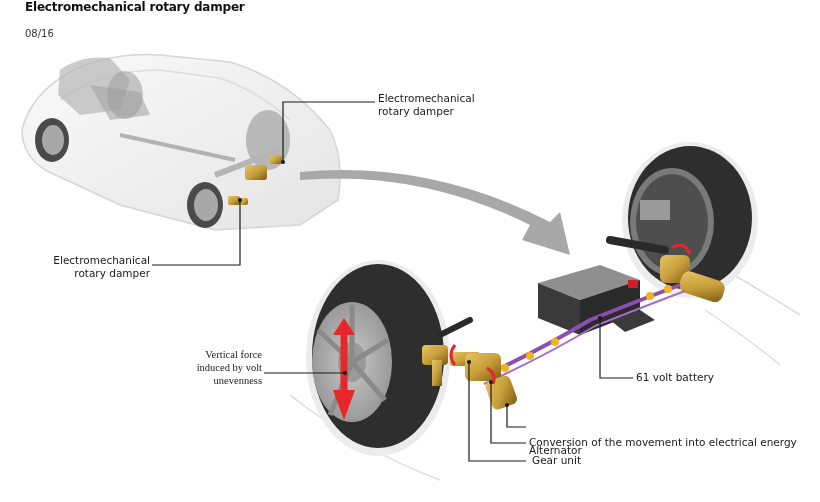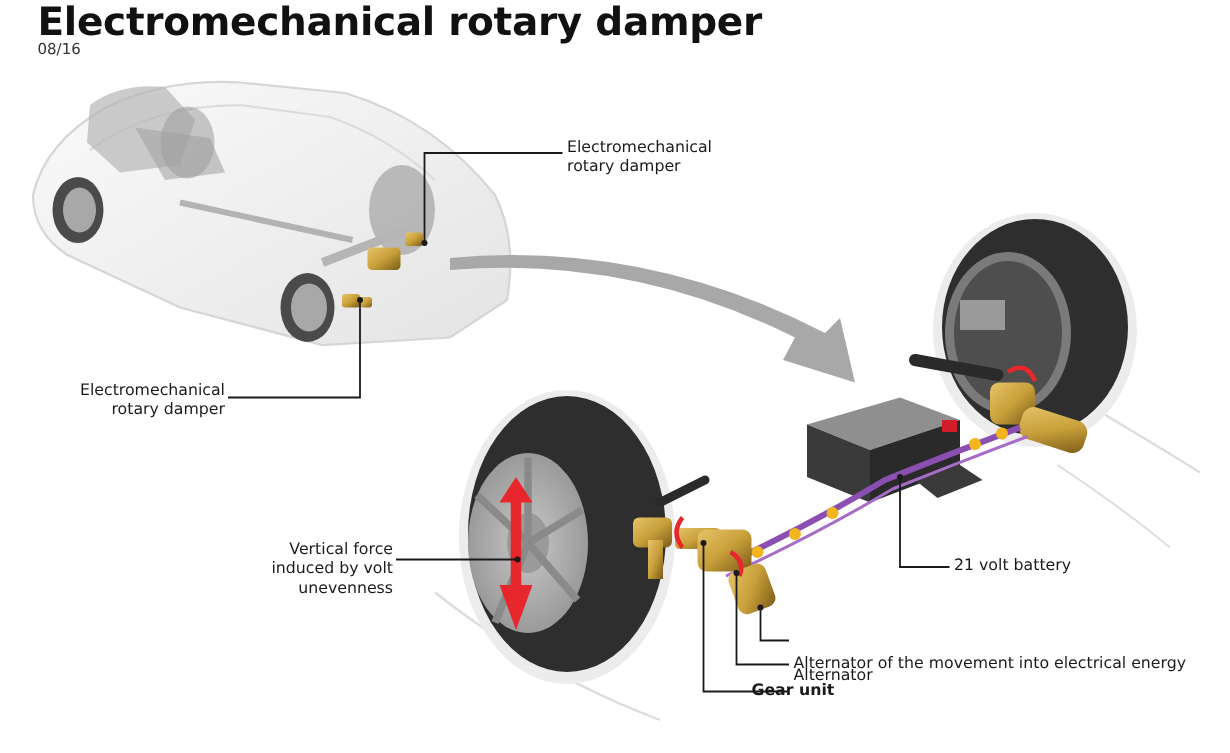--- a/index.html
+++ b/index.html
@@ -1,18 +1,18 @@
 <!DOCTYPE html>
 <html><head>
   <meta charset="utf-8">
   <style>
     html, body { margin: 0; padding: 0; background: #ffffff; }
     body { width: 820px; height: 502px; position: relative; overflow: hidden;
            font-family: "DejaVu Sans", sans-serif; color: #1a1a1a; }
-    .title { position: absolute; left: 25px; top: 0px; font-size: 26px; font-weight: bold;
+    .title { position: absolute; left: 25px; top: 0px; font-size: 12px; font-weight: bold;
              letter-spacing: -0.2px; color: #111; }
     .subtitle { position: absolute; left: 25px; top: 28px; font-size: 10px; color: #333; }
     svg.illus { position: absolute; left: 0; top: 0; }
     .lbl { position: absolute; font-size: 10.5px; line-height: 13px; color: #1a1a1a; }
     .lbl.right { text-align: right; }
     .lbl span { display: block; }
   </style>
 </head>
 <body>
 
@@ -167,22 +167,22 @@
 <div class="lbl" style="left:378px; top:92px;">
   <span>Electromechanical</span>
   <span>rotary damper</span>
 </div>
 
 <div class="lbl right" style="left:40px; width:110px; top:254px;">
   <span>Electromechanical</span>
   <span>rotary damper</span>
 </div>
 
-<div class="lbl right" style="left:150px; width:112px; top:360px;">
+<div class="lbl right" style="left:150px; width:112px; top:348px;font-family:Liberation Serif, serif;">
   <span>Vertical force</span>
   <span>induced by volt</span>
   <span>unevenness</span>
 </div>
 
-<div class="lbl" style="left:636px; top:371px;">21 volt battery</div>
+<div class="lbl" style="left:636px; top:371px;">61 volt battery</div>
 <div class="lbl" style="left:529px; top:444px;">Alternator</div>
-<div class="lbl" style="left:529px; top:436px;">Alternator of the movement into electrical energy</div>
-<div class="lbl" style="left:501px; top:454px;font-weight:bold;">Gear unit</div>
+<div class="lbl" style="left:529px; top:436px;">Conversion of the movement into electrical energy</div>
+<div class="lbl" style="left:532px; top:454px;">Gear unit</div>
 
 </body></html>

